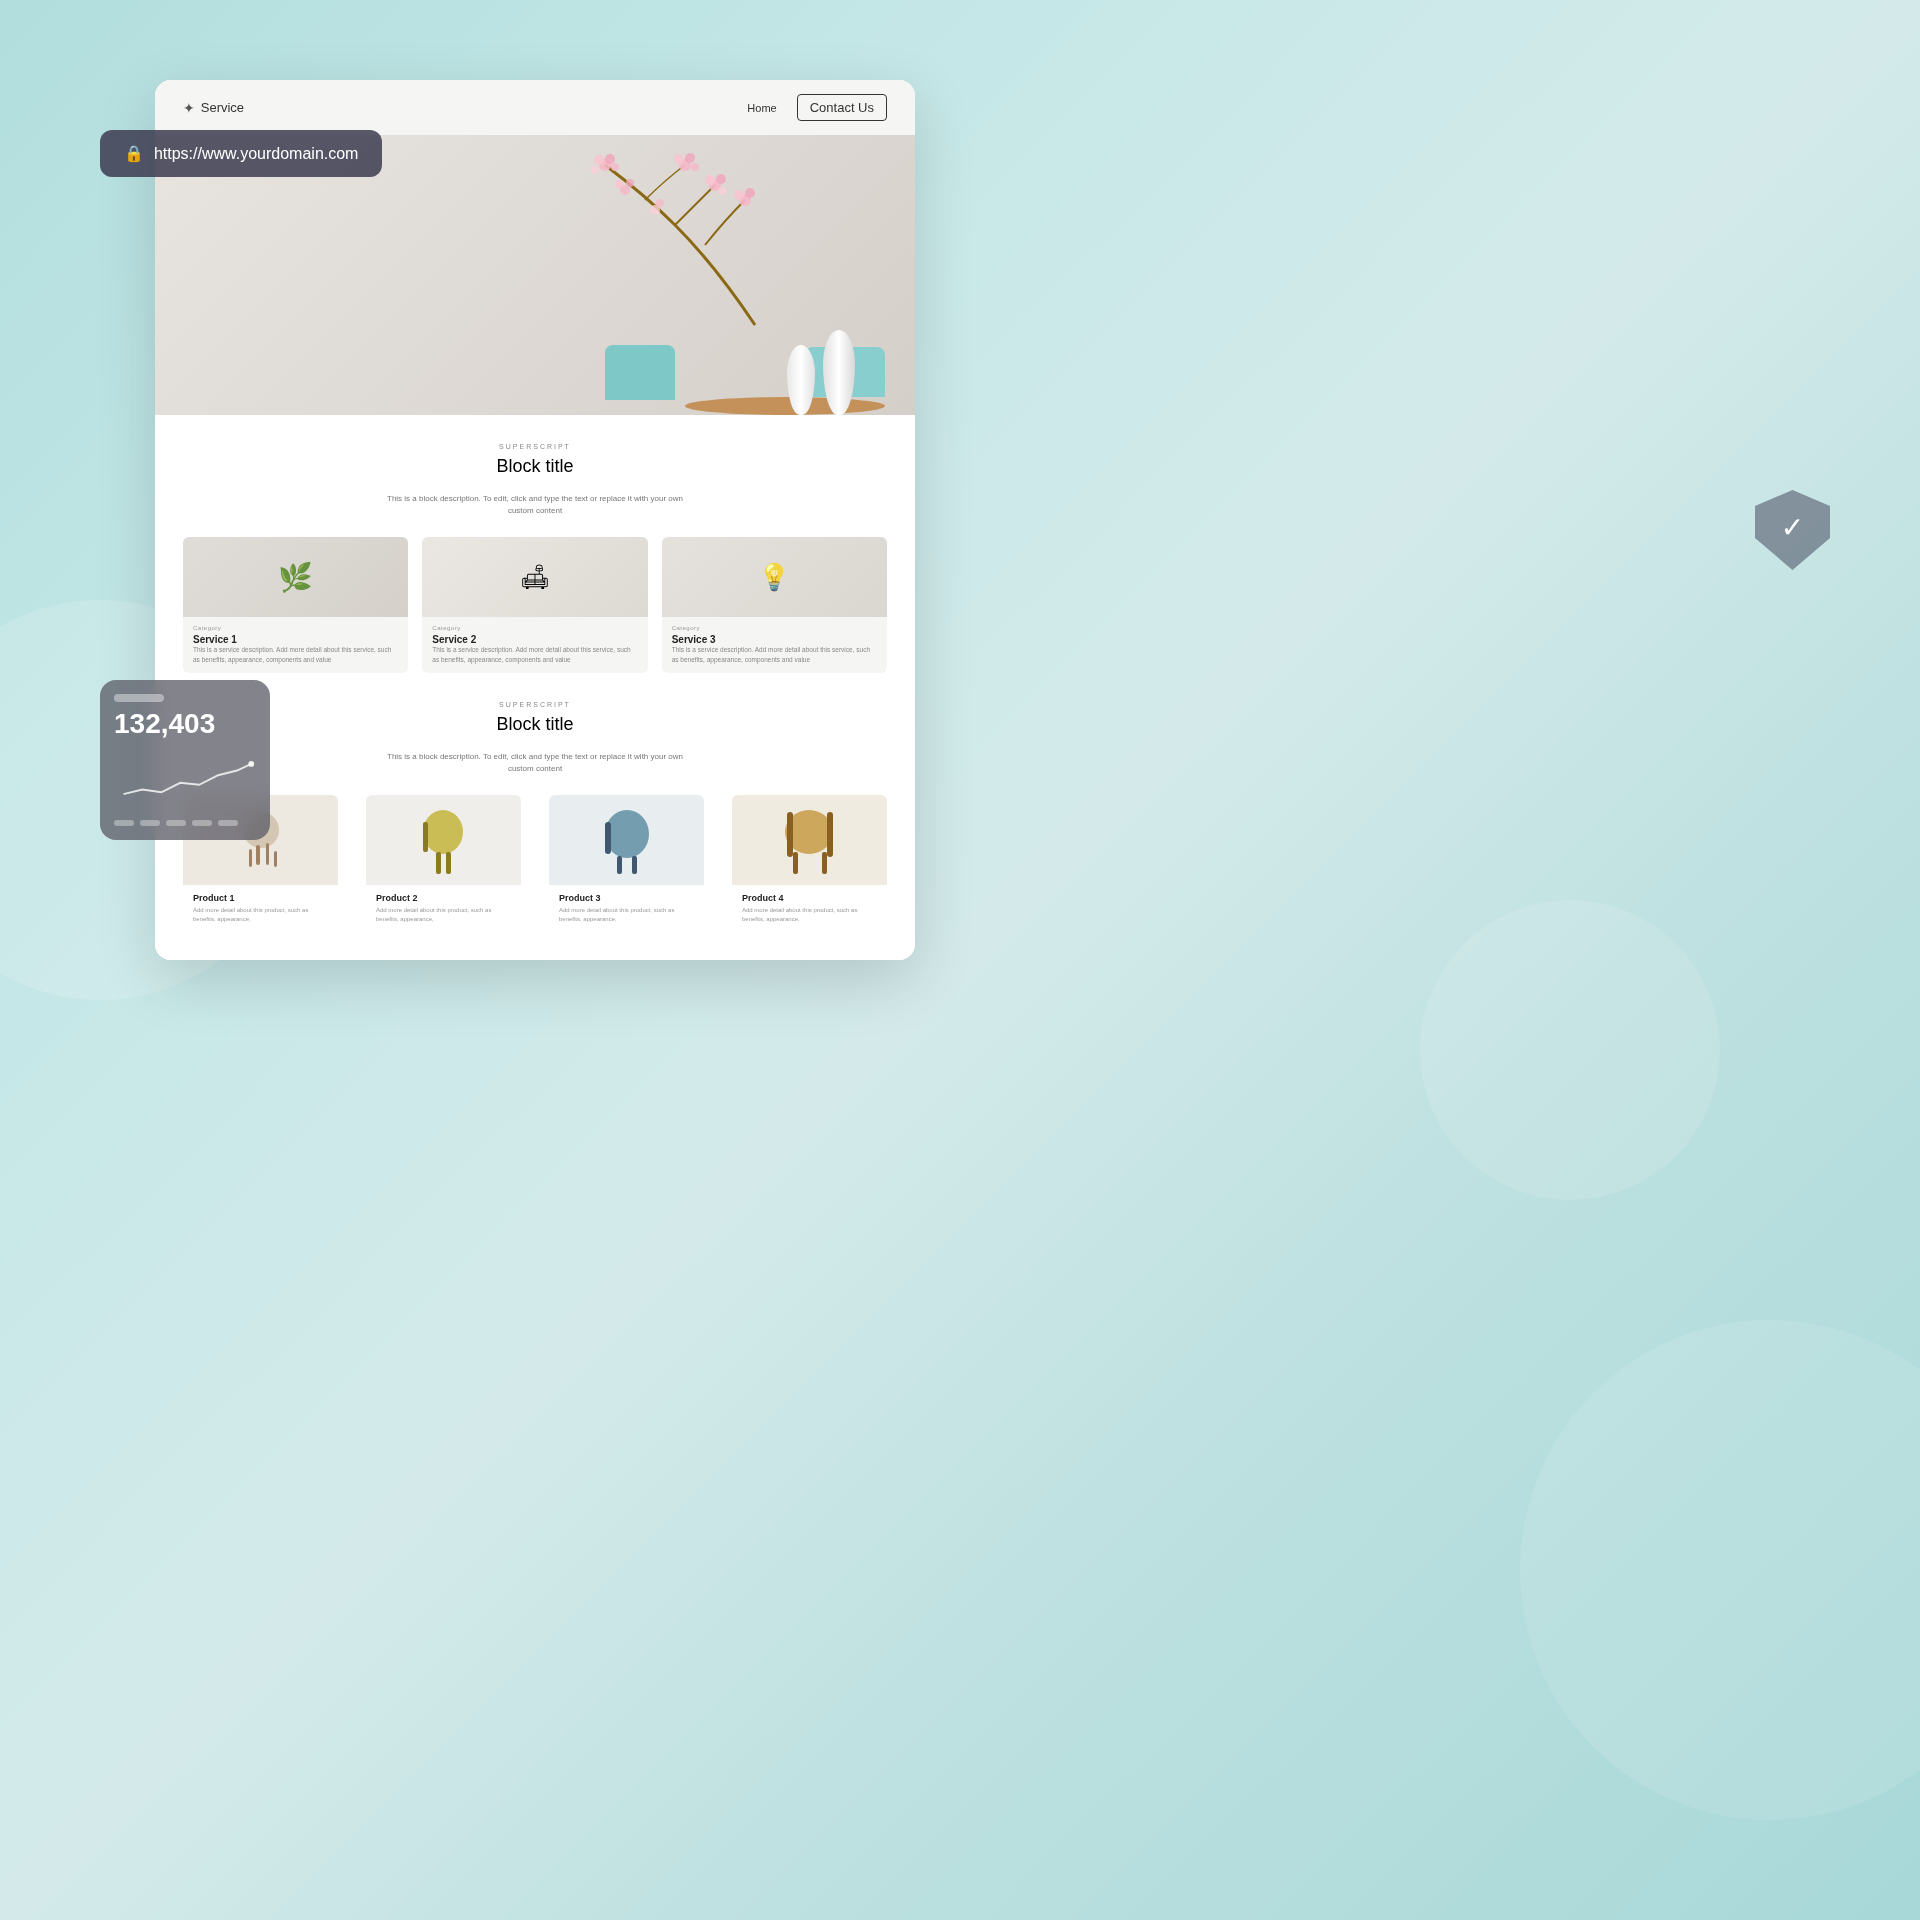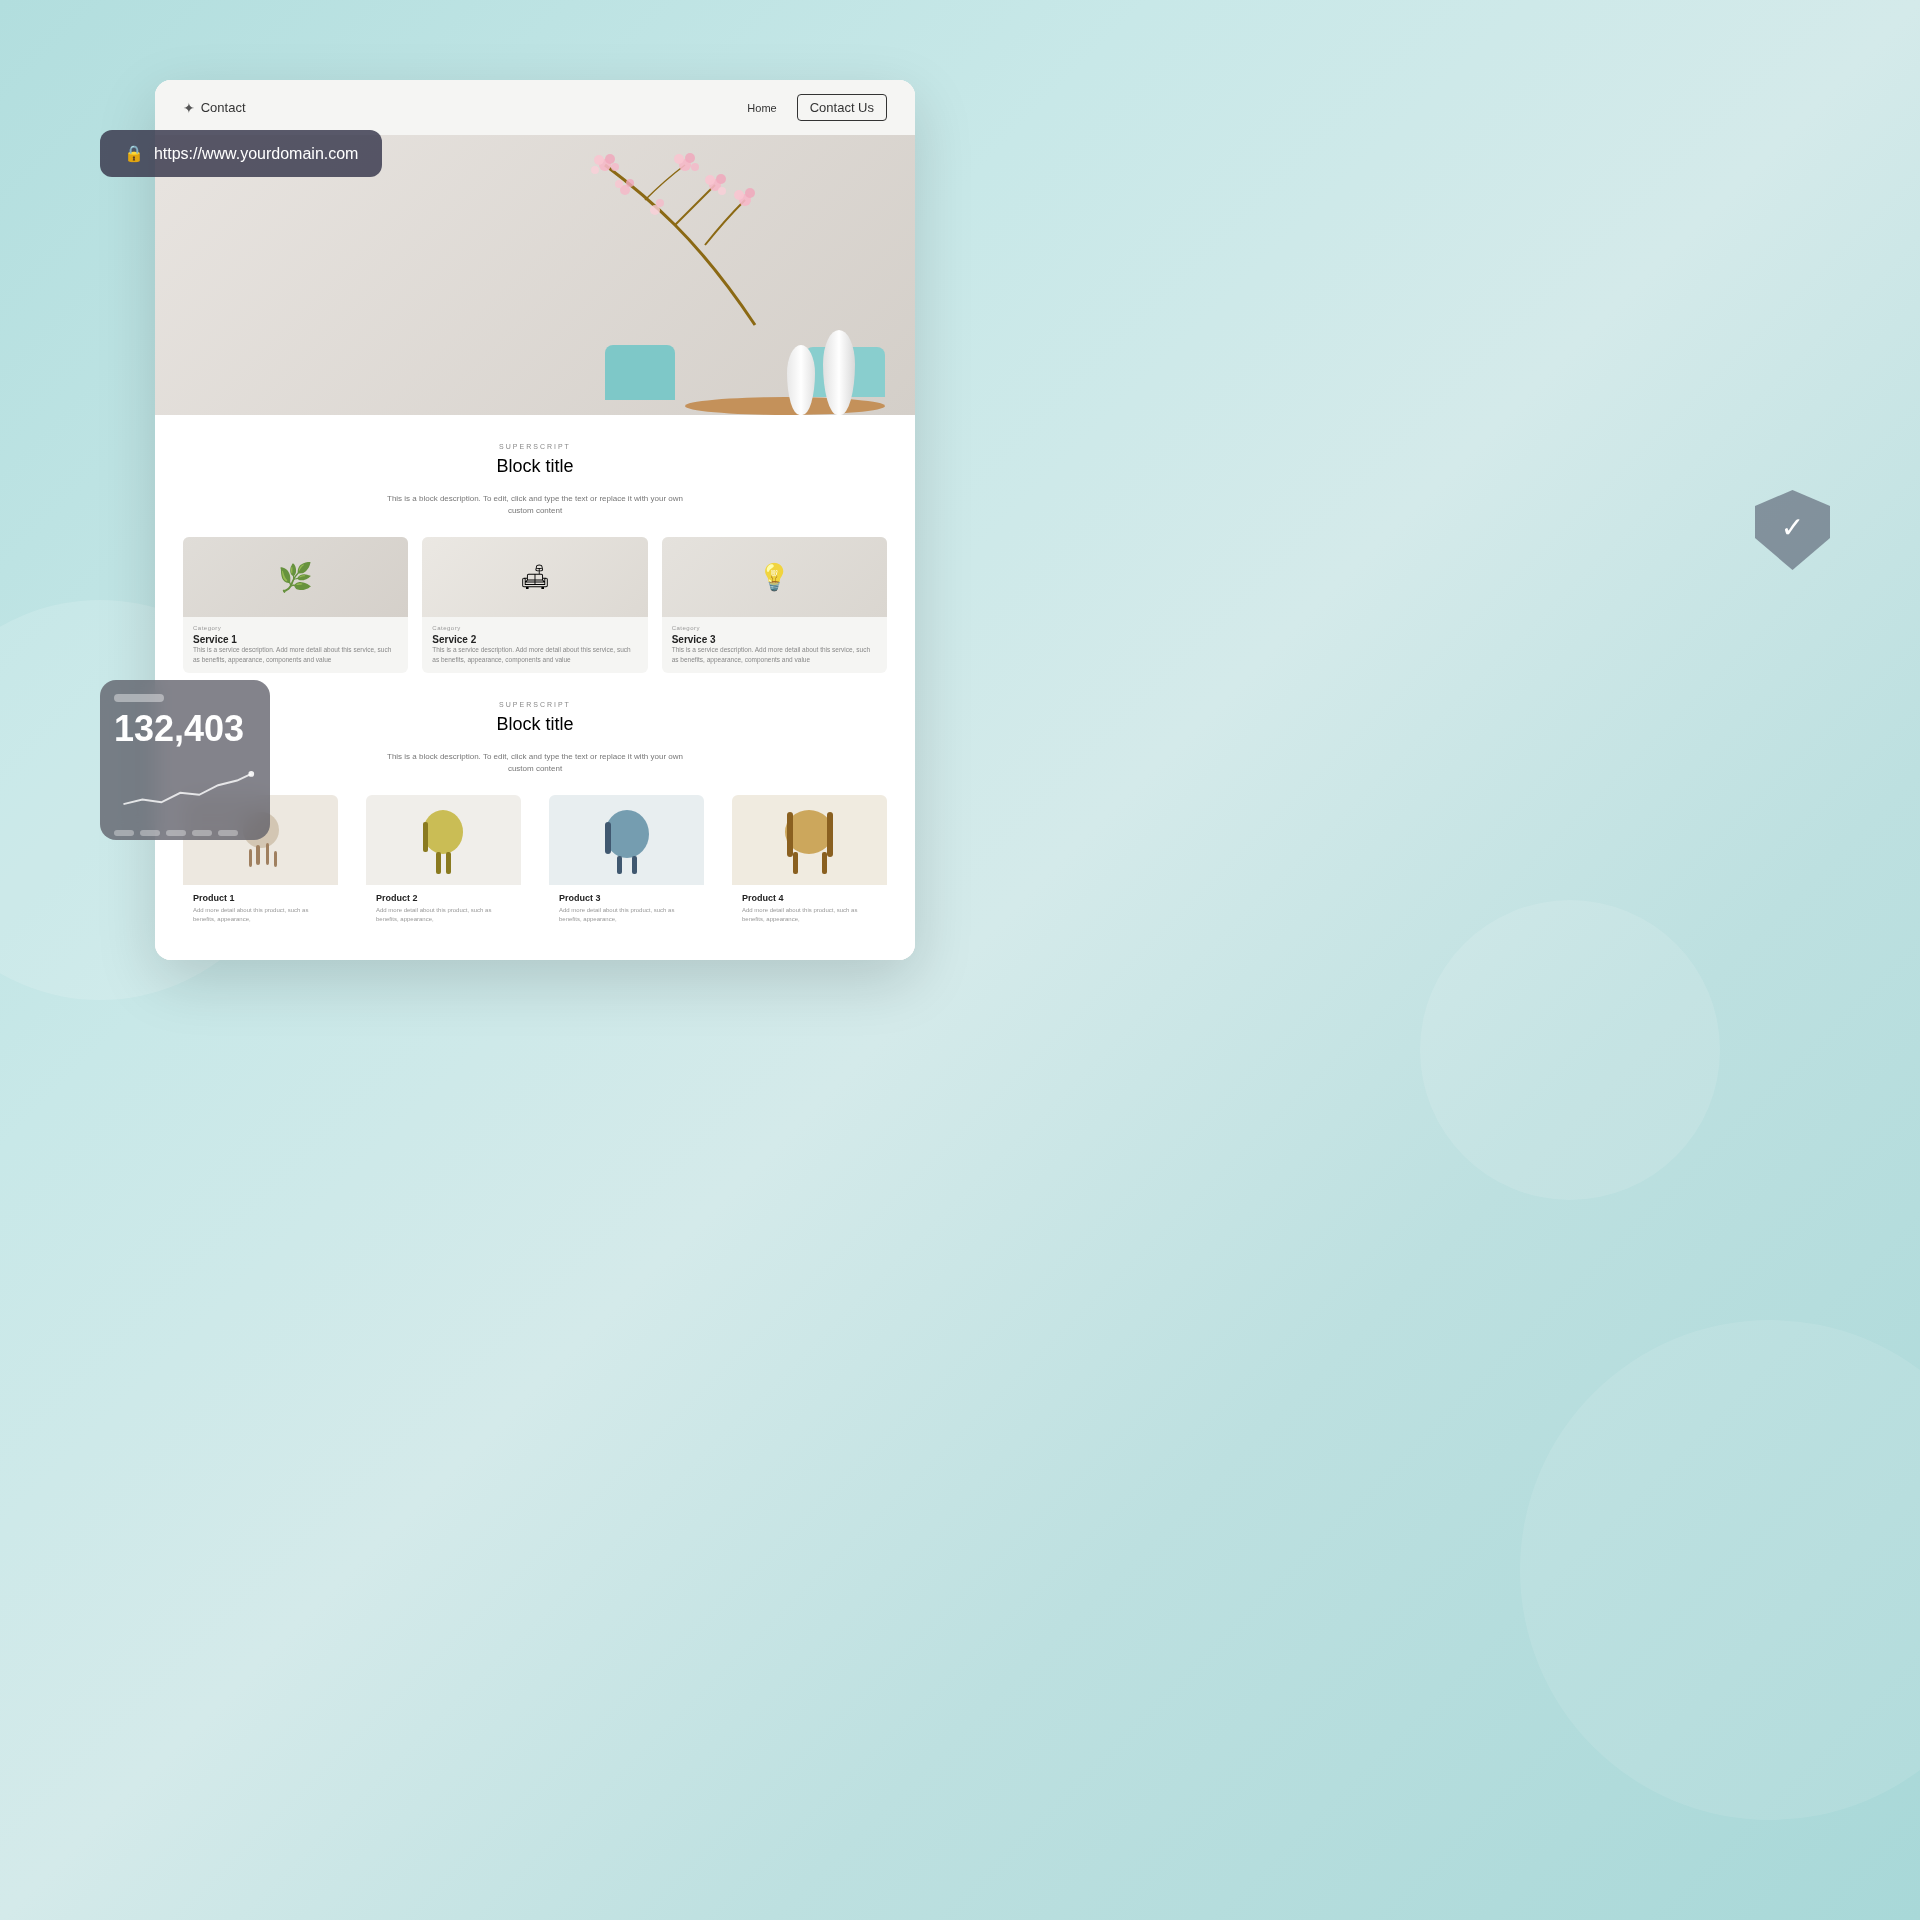--- a/index.html
+++ b/index.html
@@ -376,21 +376,21 @@
       z-index: 20;
     }
     .analytics-bar {
       width: 50px;
       height: 8px;
       background: rgba(255,255,255,0.4);
       border-radius: 4px;
       margin-bottom: 6px;
     }
     .analytics-number {
-      font-size: 36px;
+      font-size: 28px;
       font-weight: 700;
       color: white;
       margin-bottom: 4px;
     }
     .analytics-chart {
       width: 100%;
       height: 60px;
       margin-top: 6px;
     }
     .analytics-dots {
@@ -441,21 +441,21 @@
   <span class="url-bar-lock">🔒</span>
   <span class="url-bar-text">https://www.yourdomain.com</span>
 </div>
 
 <div class="browser-wrapper">
   <div class="website">
 
     <nav class="nav">
       <div class="nav-logo">
         <span class="nav-logo-icon">✦</span>
-        <span>Contact</span>
+        <span>Service</span>
       </div>
       <div class="nav-links">
         <a class="nav-link">Home</a>
         <a class="nav-link nav-link-contact">Contact Us</a>
       </div>
     </nav>
 
     <section class="hero">
 
       <div class="hero-decoration">

